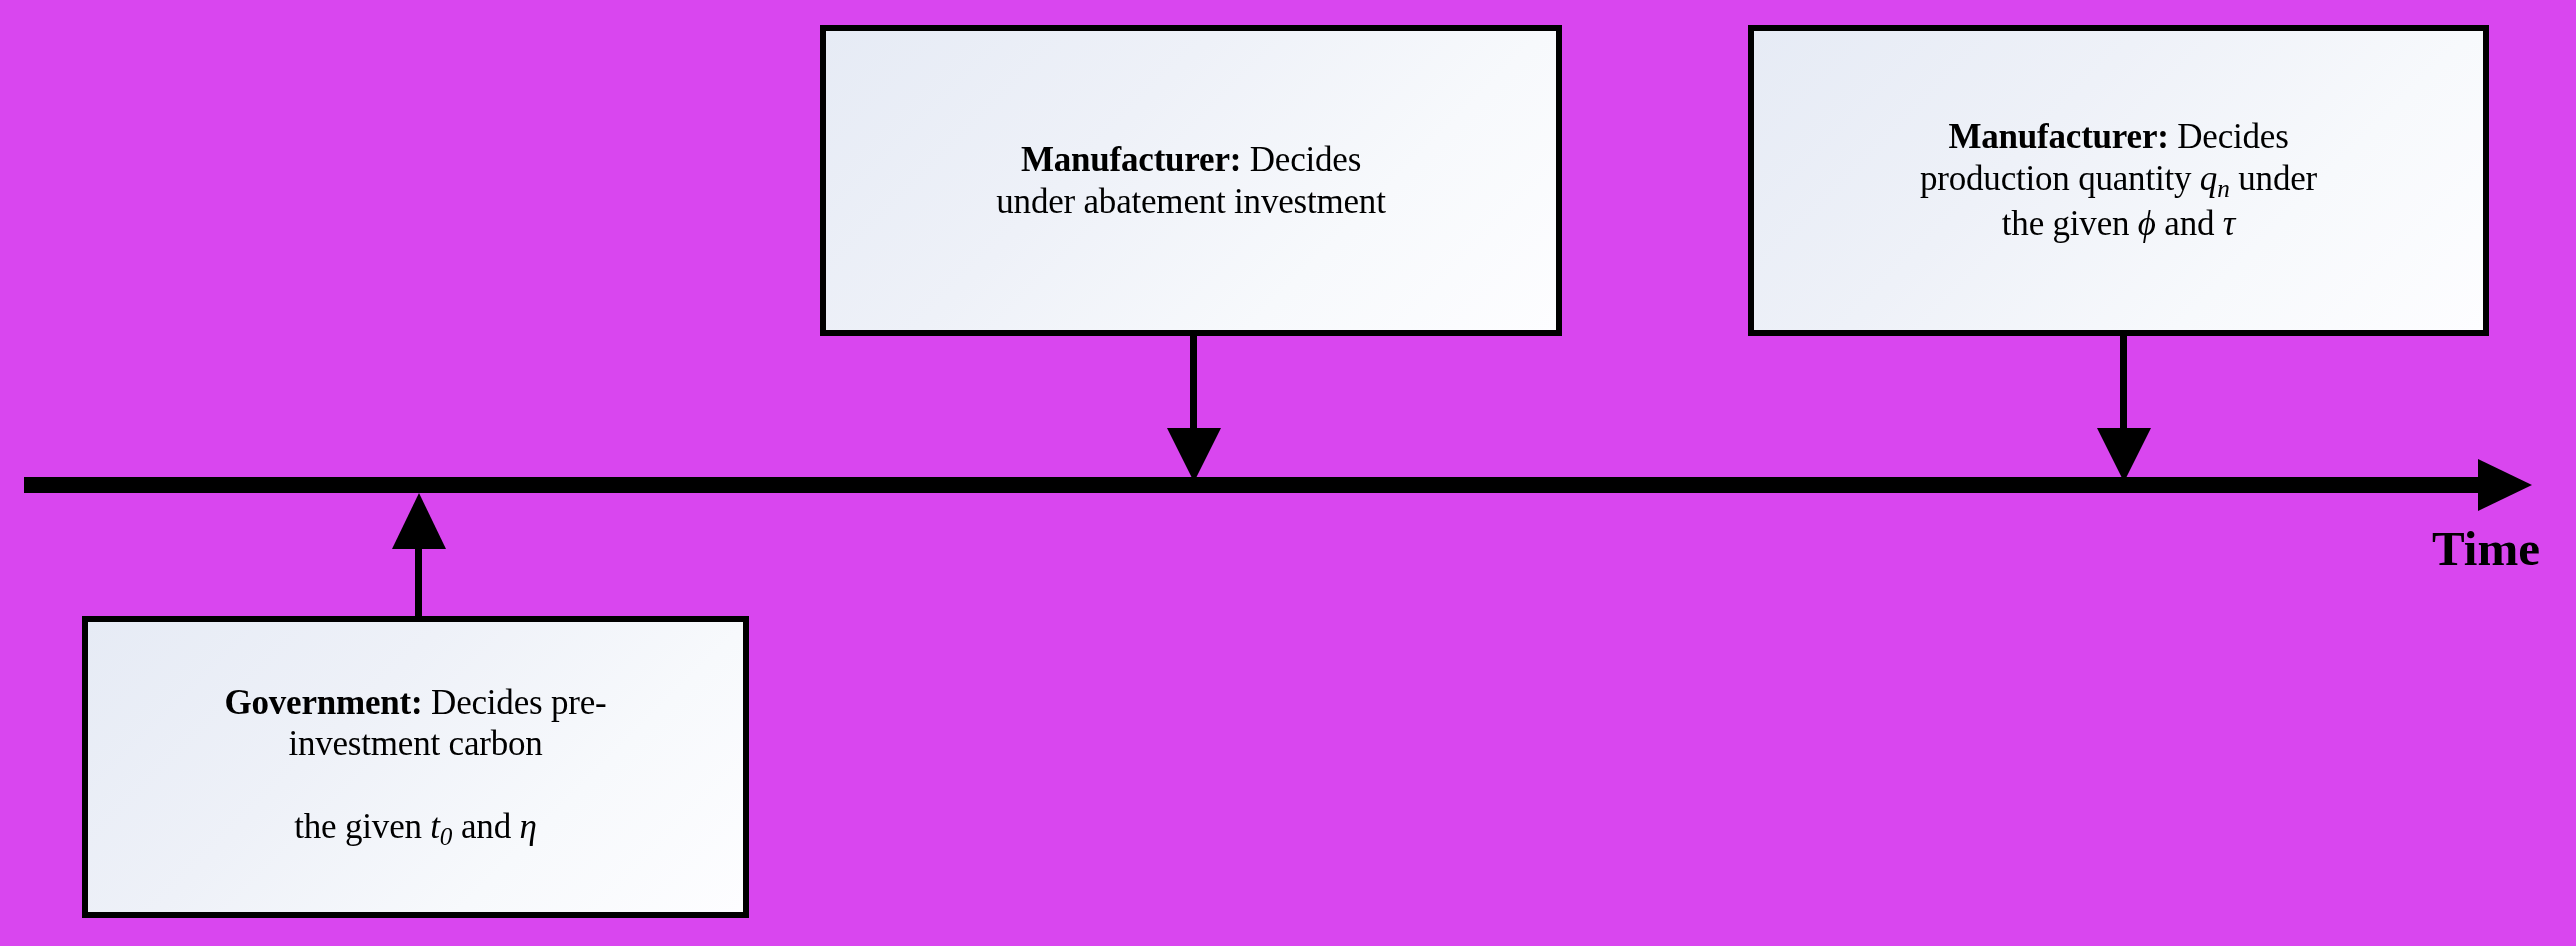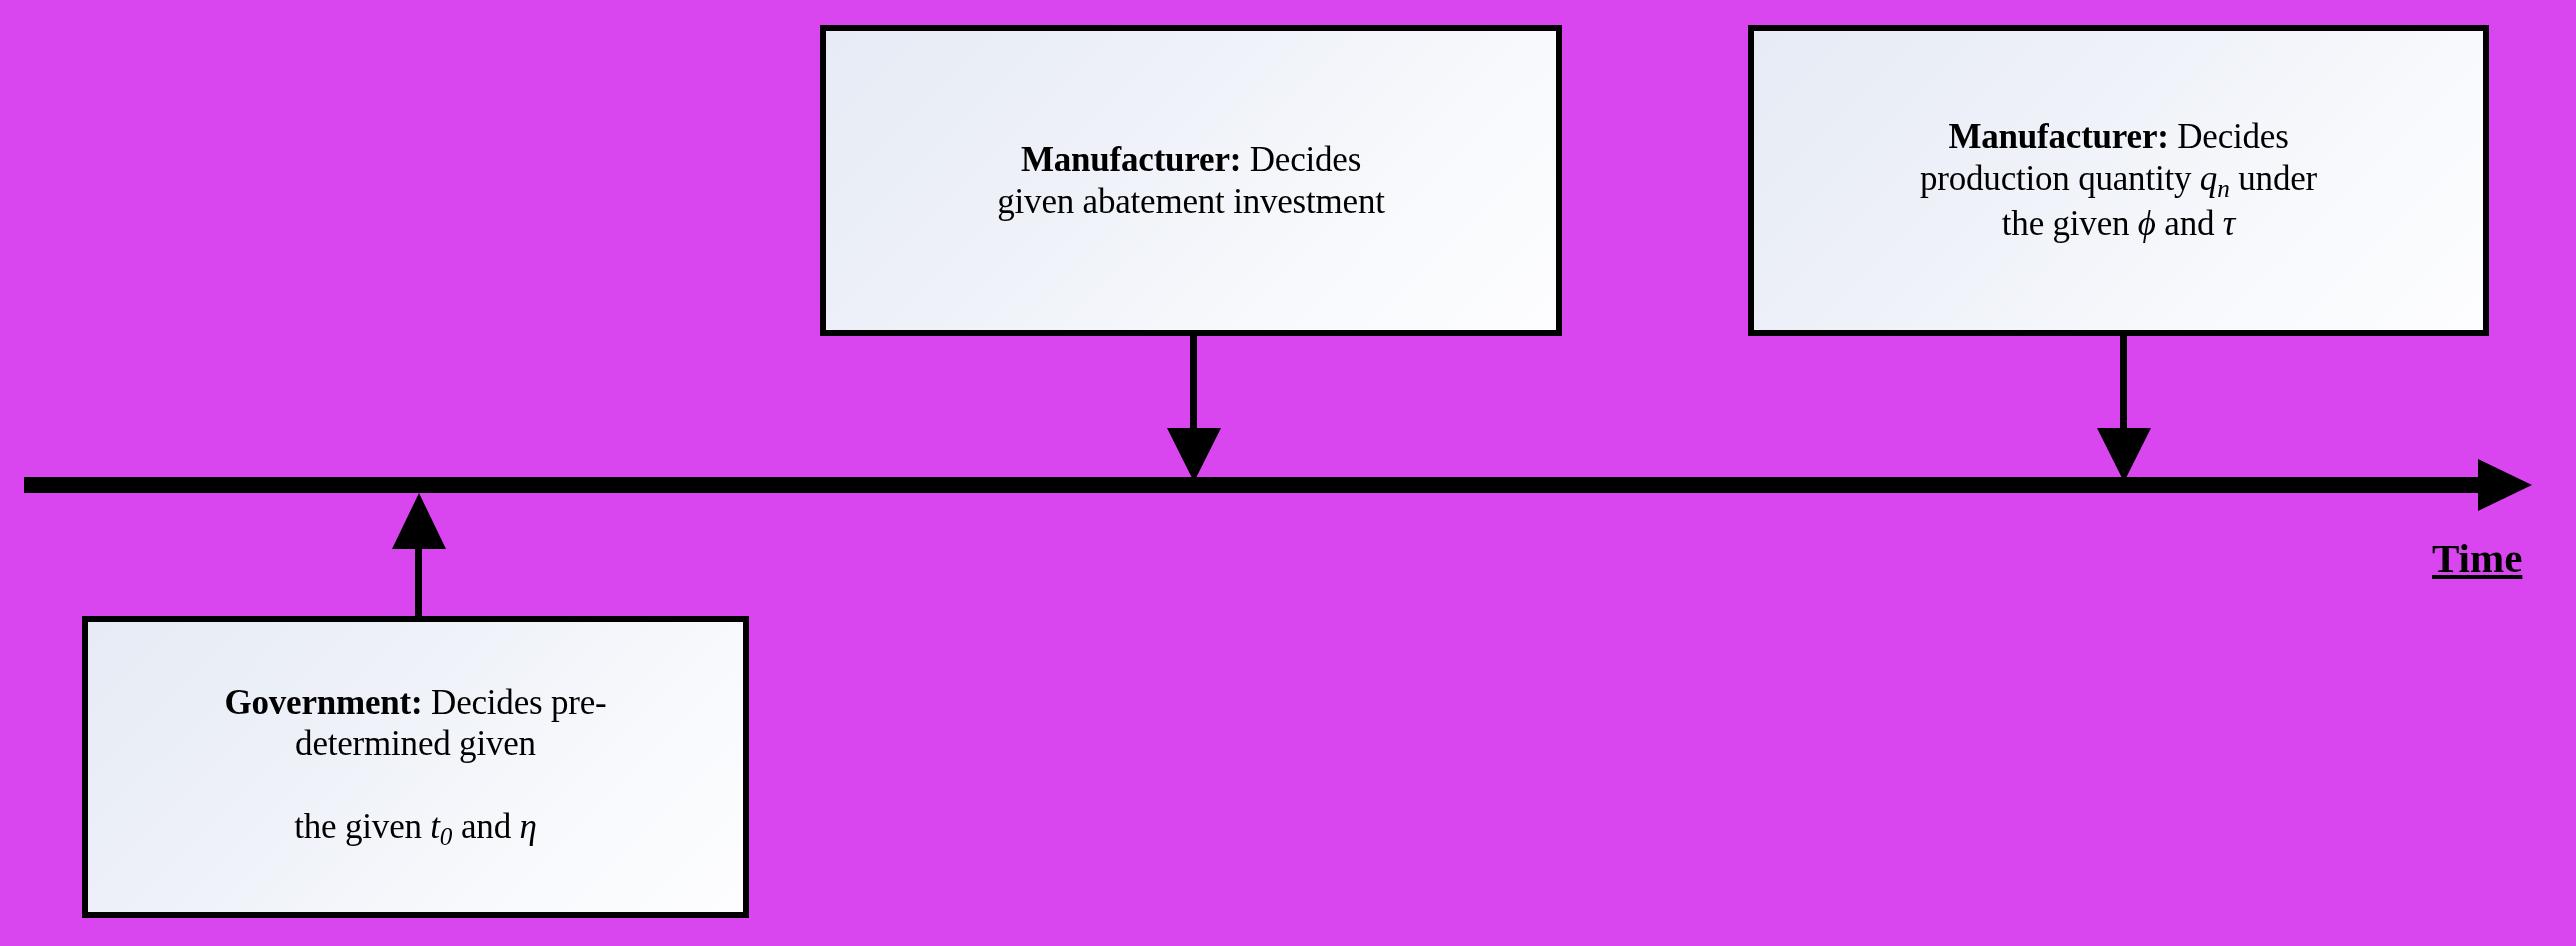--- a/index.html
+++ b/index.html
@@ -112,56 +112,55 @@
   #connector-2 .head-down{ top: 92px; }
 
   #connector-3 { left: 415px; top: 493px; }
   #connector-3 .head-up  { top: 0px; }
   #connector-3 .stem     { top: 54px; height: 69px; }
 
   
   #time-label {
     position: absolute;
     left: 2432px;
-    top: 534px;
+    top: 520px;
     font-family: "Liberation Serif", "DejaVu Serif", serif;
-    font-size: 41px;
+    font-size: 49px;
     font-weight: bold;
     color: #000000;
     white-space: nowrap;
-    text-decoration: underline;
   }
 </style>
 </head>
 <body>
 
 <div id="stage">
 
   <div class="node-box" id="box-manufacturer-1">
     <div class="node-text">
       <span class="role">Manufacturer:</span>
       <span> Decides</span><br>
-      <span>given abatement investment</span><br>
+      <span>under abatement investment</span><br>
     </div>
   </div>
 
   <div class="node-box" id="box-manufacturer-2">
     <div class="node-text">
       <span class="role">Manufacturer:</span>
       <span> Decides</span><br>
       <span>production quantity <span class="sym">q<span class="sub">n</span></span> under</span><br>
       <span>the given <span class="sym">ϕ</span> and <span class="sym">τ</span></span>
     </div>
   </div>
 
   <div class="node-box" id="box-government">
     <div class="node-text">
       <span class="role">Government:</span>
       <span> Decides pre-</span><br>
-      <span>determined given</span><br>
+      <span>investment carbon</span><br>
       <br>
       <span>the given <span class="sym">t<span class="sub">0</span></span> and <span class="sym">η</span></span>
     </div>
   </div>
 
   <div id="timeline-axis"></div>
   <div id="timeline-arrowhead"></div>
 
   <div class="connector" id="connector-1">
     <div class="stem"></div>

